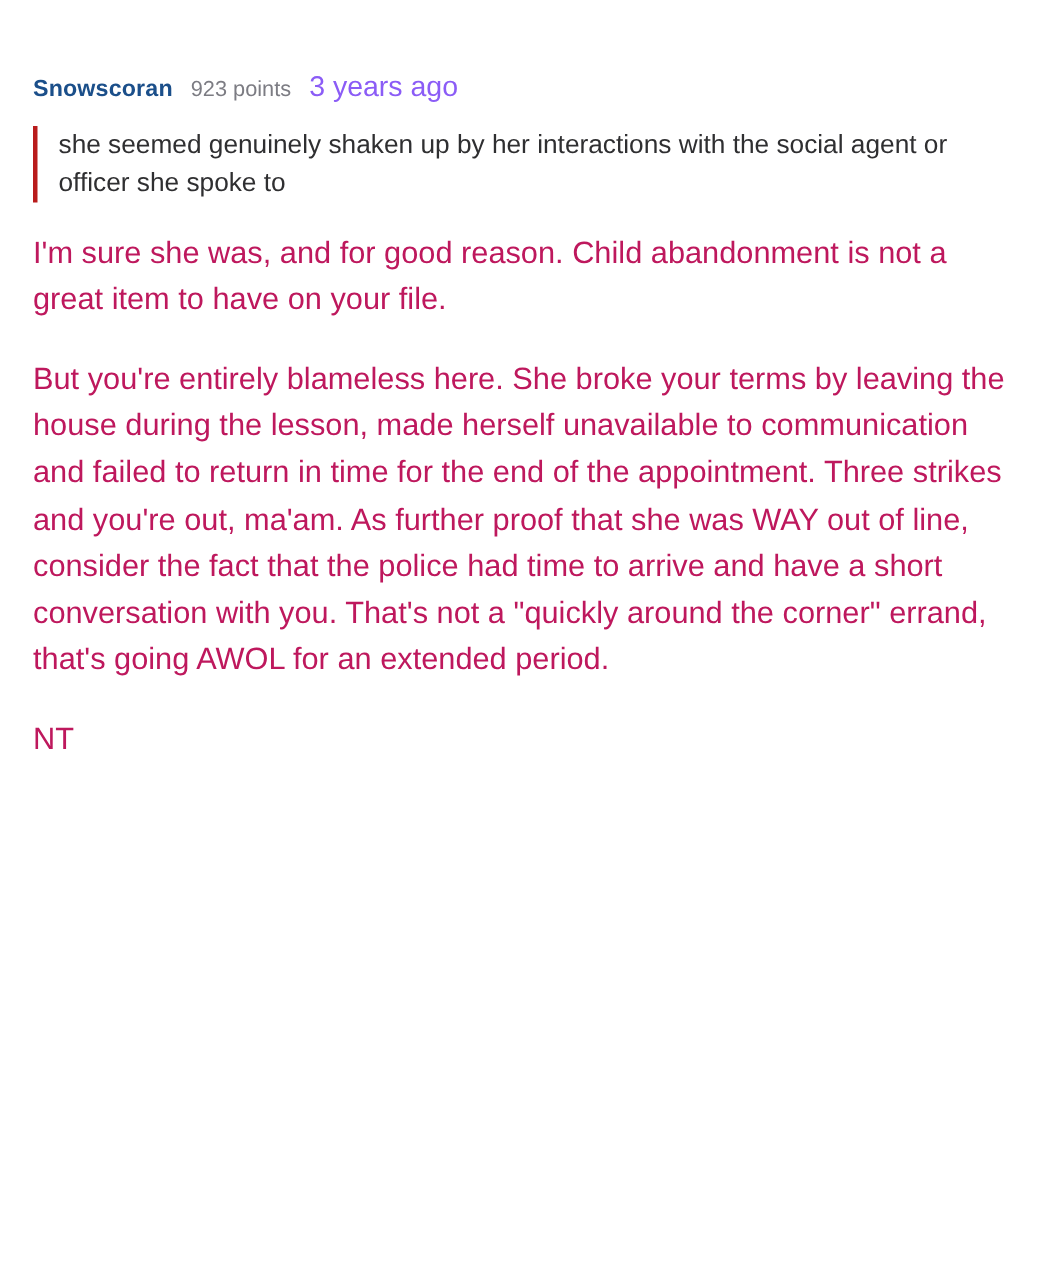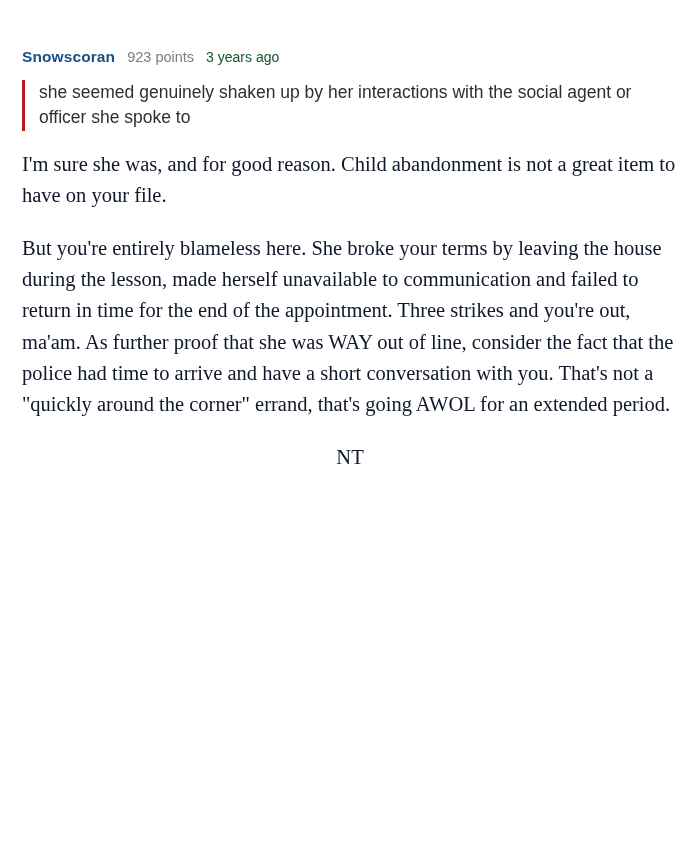--- a/index.html
+++ b/index.html
@@ -29,45 +29,43 @@
     font-size: 15.5px;
     font-weight: 700;
     color: #1b4f8a;
     letter-spacing: 0.1px;
   }
   .points {
     font-size: 14.5px;
     color: #7c7c83;
   }
   .age {
-    font-size: 14px;
-    color: #14532d;
+    font-size: 19px;
+    color: #8b5cf6;
   }
   blockquote.quote {
     margin: 0 0 18px 0;
     padding: 0 0 0 14px;
     border-left: 3px solid #b91c1c;
     color: #2b2b2d;
   }
   blockquote.quote p {
     margin: 0;
     font-size: 17.5px;
     line-height: 1.45;
     color: #2f2f31;
   }
   .body-par {
     margin: 0 0 22px 0;
     font-size: 20.5px;
     line-height: 1.52;
-    color: #0f172a;
-    font-family: Liberation Serif, serif;
+    color: #be185d;
   }
   .body-par:last-child {
     margin-bottom: 0;
-    text-align: center;
   }
   .short-par {
     margin-bottom: 0;
   }
 </style>
 </head>
 <body>
 
 <div class="comment">
 

